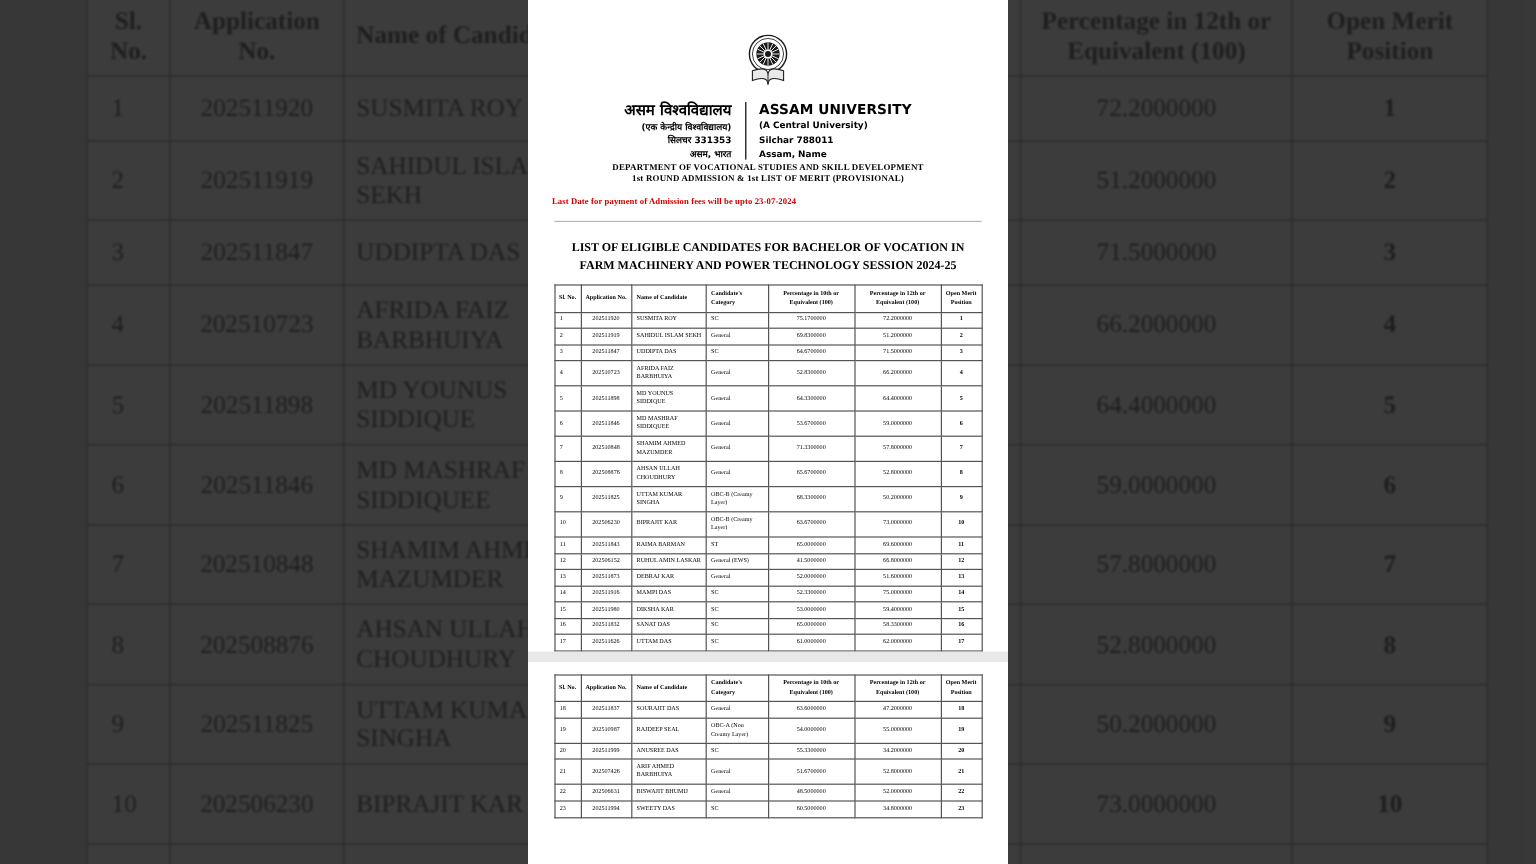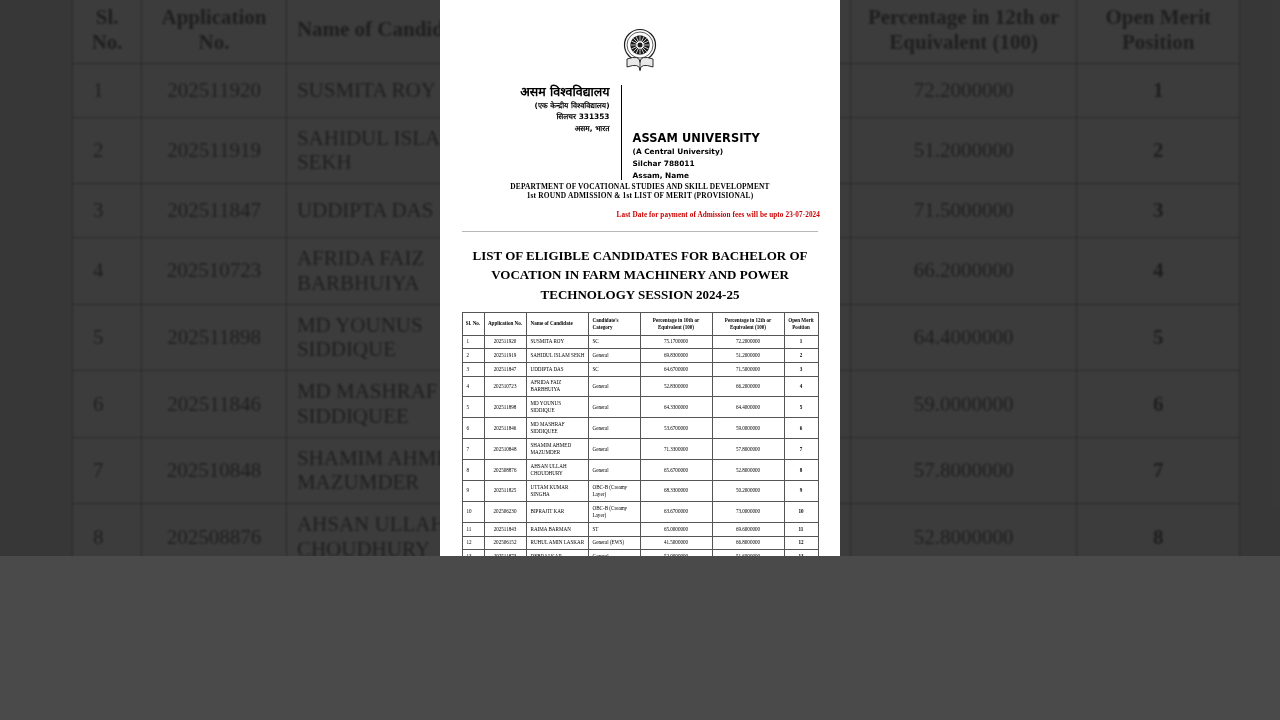--- a/index.html
+++ b/index.html
@@ -2,21 +2,21 @@
 <html><head>
 <meta charset="utf-8">
 <style>
   * { box-sizing: border-box; margin: 0; padding: 0; }
   html, body {
     width: 1280px; height: 720px;
     overflow: hidden;
     background: #4a4a4a;
     font-family: "Liberation Serif", serif;
   }
-  #root { position: relative; width: 1280px; height: 556px; overflow: hidden; }
+  #root { position: relative; width: 1280px; height: 720px; overflow: hidden; }
 
   
   #bg-layer {
     position: absolute; inset: 0;
     background: #4b4b4b;
     overflow: hidden;
   }
   #bg-table-wrap {
     position: absolute;
     left: 72px; top: -4px;
@@ -86,39 +86,39 @@
 
   .uni-row {
     display:flex; justify-content:center; align-items:stretch;
     gap: 0; margin-top: 8px;
   }
   .uni-left { text-align:right; padding-right: 11px; }
   .uni-divider { width:1px; background:#000; margin: 1px 0 2px 0; }
   .uni-right { text-align:left; padding-left: 11px; }
   .uni-name-hi { font-family:"DejaVu Sans", sans-serif; font-size: 12.5px; font-weight:bold; line-height:1.25; }
   .uni-sub-hi  { font-family:"DejaVu Sans", sans-serif; font-size: 7.4px; font-weight:bold; line-height:1.6; }
-  .uni-name-en { font-family:"DejaVu Sans", sans-serif; font-size: 11.4px; font-weight:bold; letter-spacing:0.1px; line-height:1.3;margin-top:47px; }
+  .uni-name-en { font-family:"DejaVu Sans", sans-serif; font-size: 11.4px; font-weight:bold; letter-spacing:0.1px; line-height:1.3; }
   .uni-sub-en  { font-family:"DejaVu Sans", sans-serif; font-size: 7.4px; font-weight:bold; line-height:1.62; }
 
   .dept-line {
     text-align:center; font-weight:bold; font-size: 7.4px;
     letter-spacing: .18px; 
   }
   .round-line {
     text-align:center; font-weight:bold; font-size: 7.4px;
     letter-spacing: .18px; 
   }
   .lastdate-line {
-    text-align:right; font-weight:bold; font-size: 7.2px;
+    text-align:left; font-weight:bold; font-size: 7.2px;
     color:#cc0000; letter-spacing:.1px; margin-top: 11px;
   }
   .hr-rule { border:0; border-top:1px solid #b8b8b8; margin: 12px 2px 0 2px; }
 
   .list-title {
-    text-align:center; font-weight:bold; font-size: 13px;
+    text-align:center; font-weight:bold; font-size: 10px;
     line-height: 1.5; margin-top: 14px; padding: 0 3px;
   }
 
   
   table.doctable {
     border-collapse: collapse;
     width: 356px;
     table-layout: fixed;
     margin: 8px auto 0 auto;
   }

